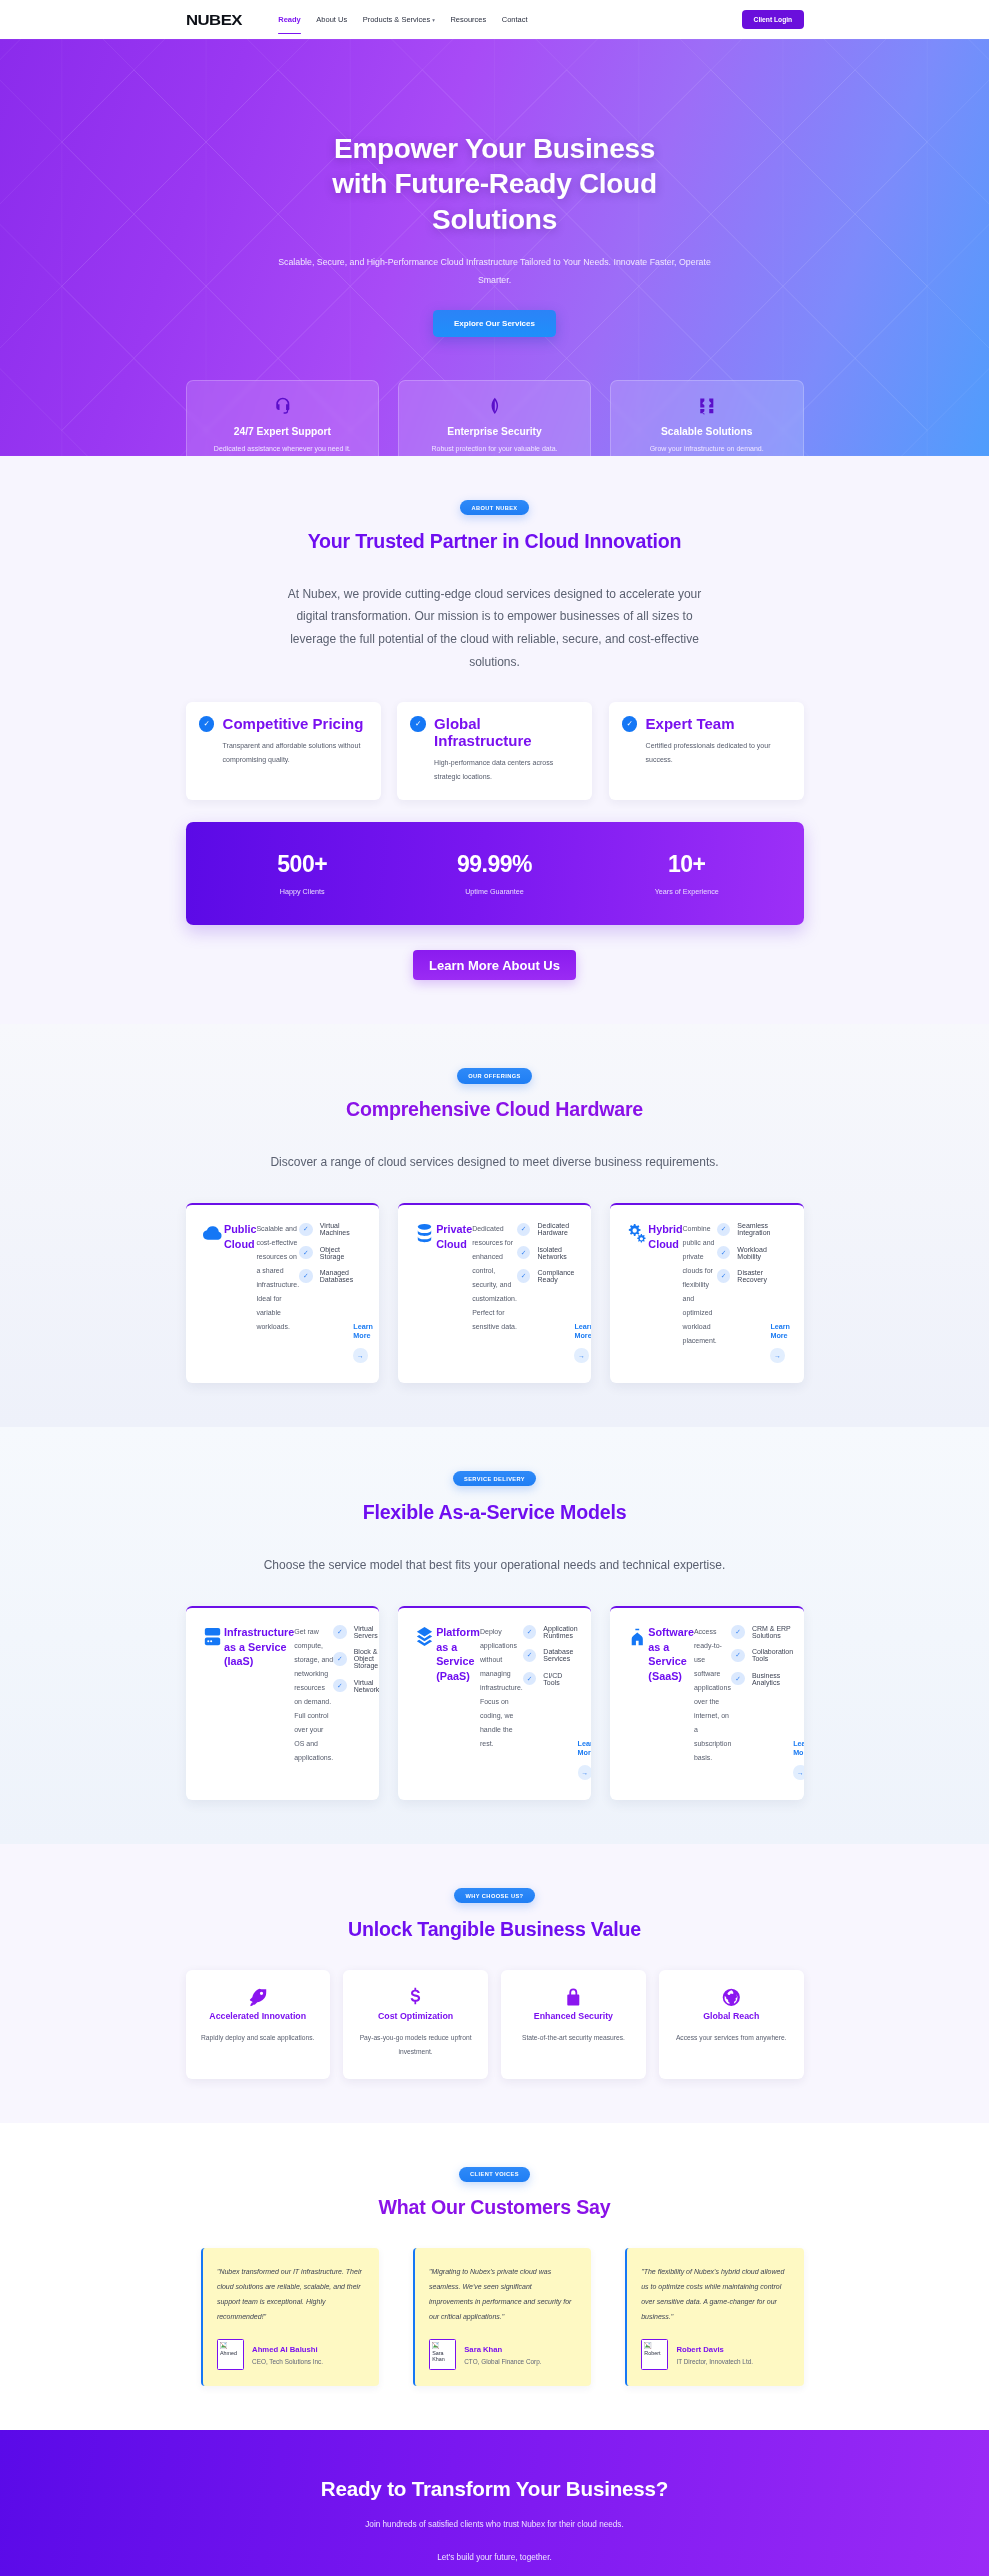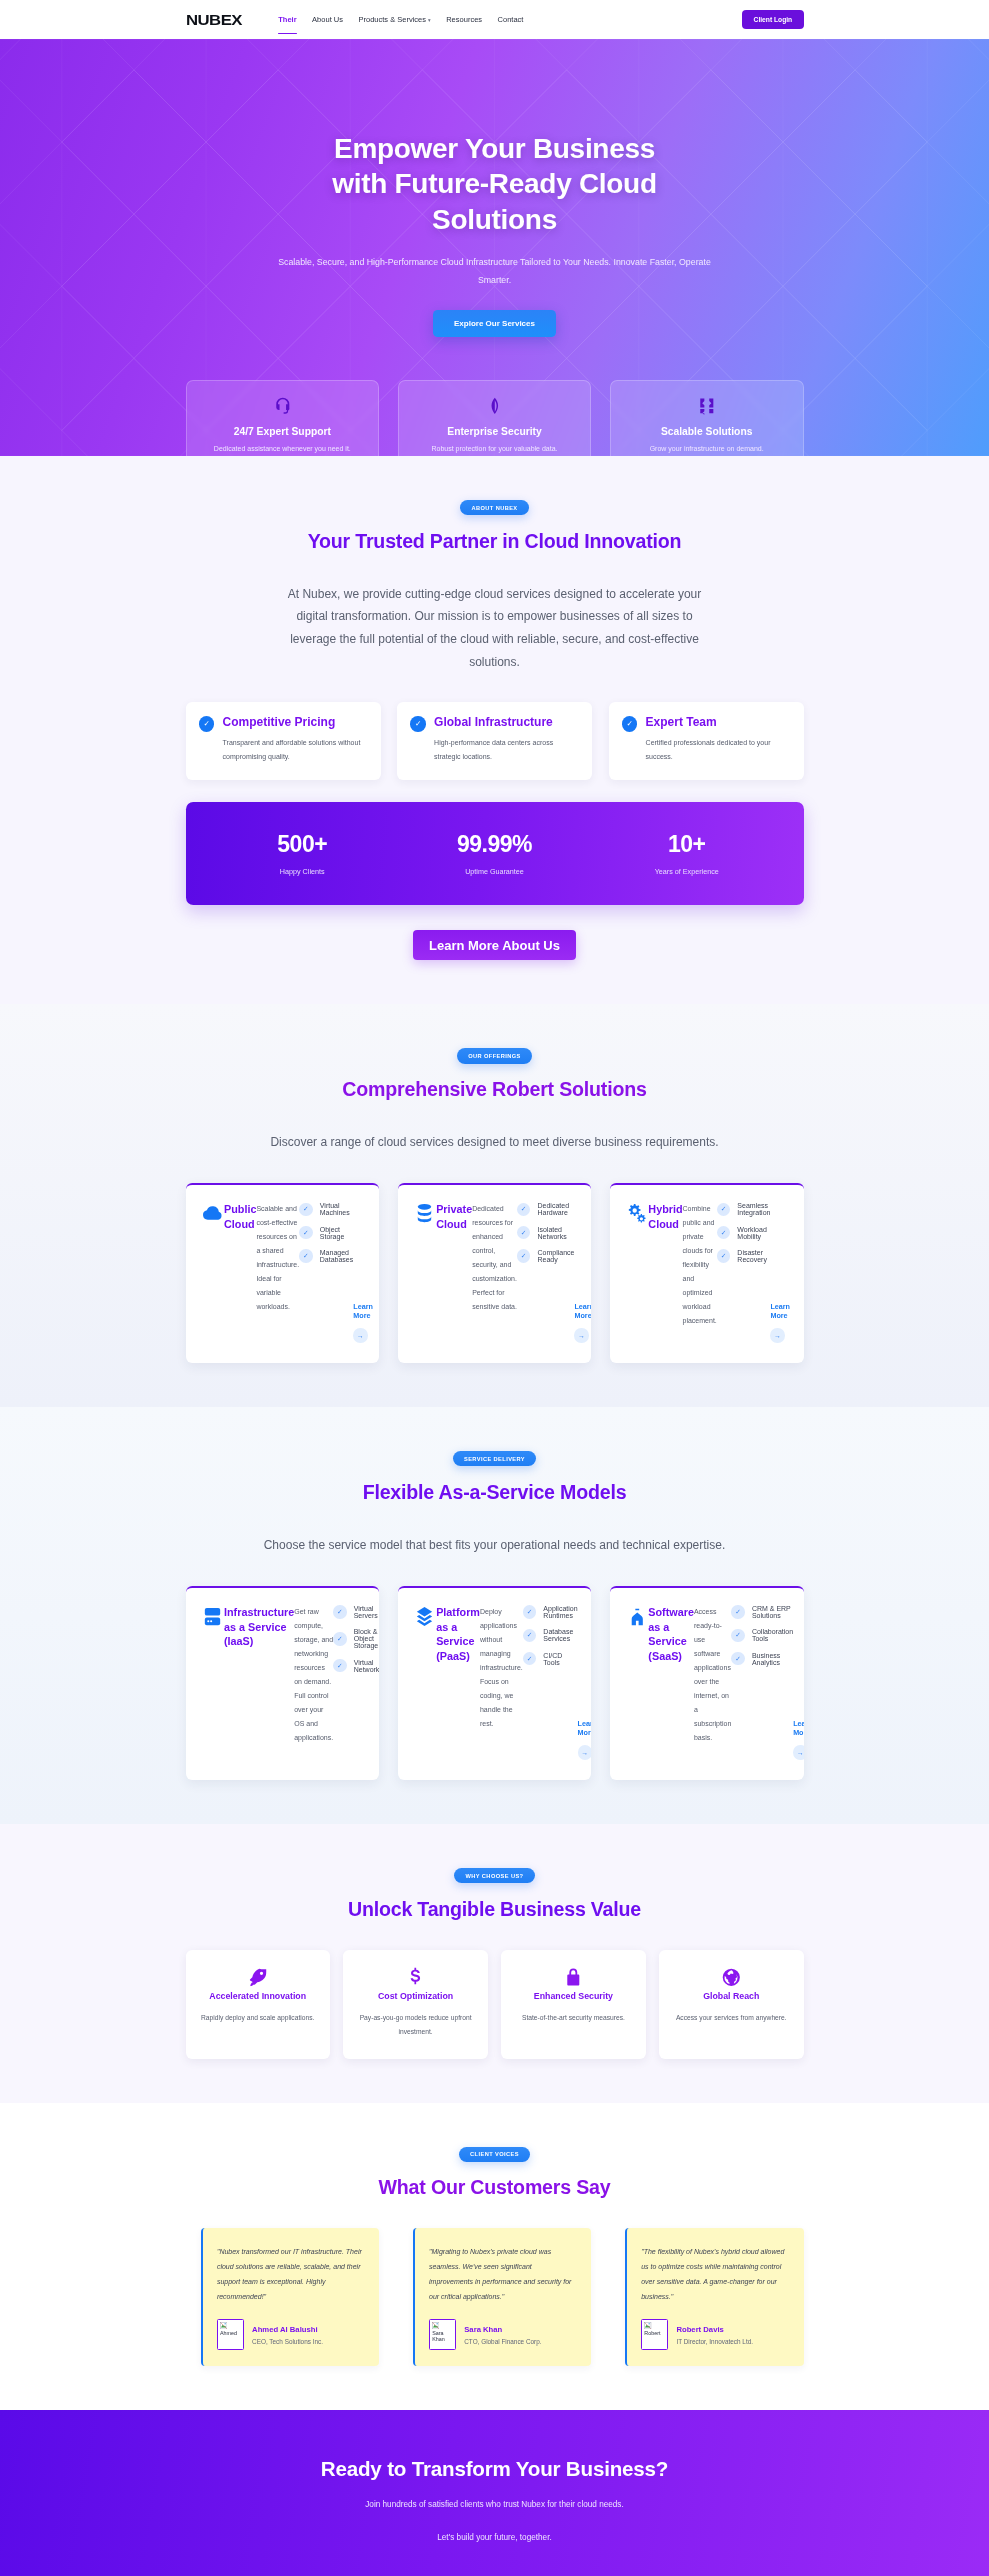--- a/index.html
+++ b/index.html
@@ -103,21 +103,21 @@
   .af-card {
     background:#fff; border-radius:6.2px; padding:13.4px 13.4px 16.5px;
     box-shadow:0 2.1px 8.2px rgba(30,40,90,.06); position:relative;
     display:flex; gap:8.2px;
   }
   .af-check {
     width:15.5px; height:15.5px; border-radius:50%; background:#1577f5; color:#fff;
     display:flex; align-items:center; justify-content:center; flex:0 0 15.5px;
     font-size:7.7px; margin-top:1px;
   }
-  .af-card h4 { color:#7a10ef; font-size:12px; font-weight:700; margin-bottom:7.2px; }
+  .af-card h4 { color:#7a10ef; font-size:15px; font-weight:700; margin-bottom:7.2px; }
   .af-card p { color:#555b6b; font-size:7px; line-height:1.95; }
 
   .stats {
     margin-top:21.6px; border-radius:7.2px; padding:29px 20.6px;
     background:linear-gradient(95deg,#5b0ae6 0%,#7a17f0 48%,#9d30f7 100%);
     display:grid; grid-template-columns:repeat(3,1fr); text-align:center;
     box-shadow:0 6.2px 17.5px rgba(90,20,220,.22);
   }
   .stat-num { color:#fff; font-size:23px; font-weight:800; letter-spacing:-0.5px; }
   .stat-lab { color:#e9dcff; font-size:7.2px; margin-top:9.3px; }
@@ -194,21 +194,21 @@
 </style>
 </head>
 <body>
 
 <div class="wrap">
 
   <header class="navbar">
     <div class="nav-inner">
       <div class="logo">NUBEX</div>
       <nav class="nav-links">
-        <a class="nav-link active" href="#">Their</a>
+        <a class="nav-link active" href="#">Ready</a>
         <a class="nav-link" href="#">About Us</a>
         <a class="nav-link" href="#"><span>Products &amp; Services</span><span class="caret">▾</span></a>
         <a class="nav-link" href="#">Resources</a>
         <a class="nav-link" href="#">Contact</a>
       </nav>
       <button class="btn-login">Client Login</button>
     </div>
   </header>
 
   <section class="hero">
@@ -353,21 +353,21 @@
       <div class="center">
         <button class="btn-learn-about">Learn More About Us</button>
       </div>
     </div>
   </section>
 
   <section class="section sec-offers">
     <div class="container">
       <div class="sec-head">
         <span class="pill">OUR OFFERINGS</span>
-        <h2 class="sec-title alt">Comprehensive Robert Solutions</h2>
+        <h2 class="sec-title alt">Comprehensive Cloud Hardware</h2>
         <p class="sec-sub">Discover a range of cloud services designed to meet diverse business requirements.</p>
       </div>
 
       <div class="svc-grid">
 
         <article class="svc-card">
           <span class="svc-icon">
             <svg width="23" height="23" viewBox="0 0 24 24" fill="currentColor">
                 <path d="M18.6 10.1A6.5 6.5 0 0 0 6.1 8.6 5 5 0 0 0 7 18.5h11a4.4 4.4 0 0 0 .6-8.4z"></path>
               </svg>

